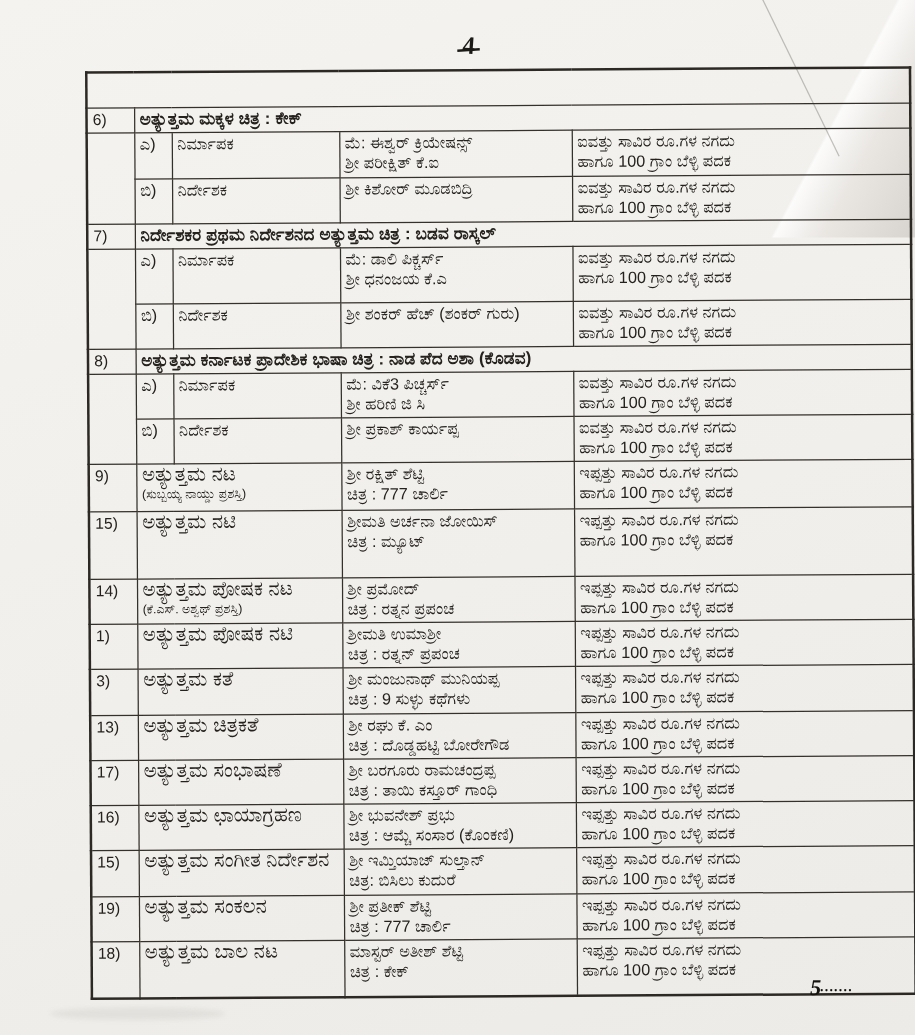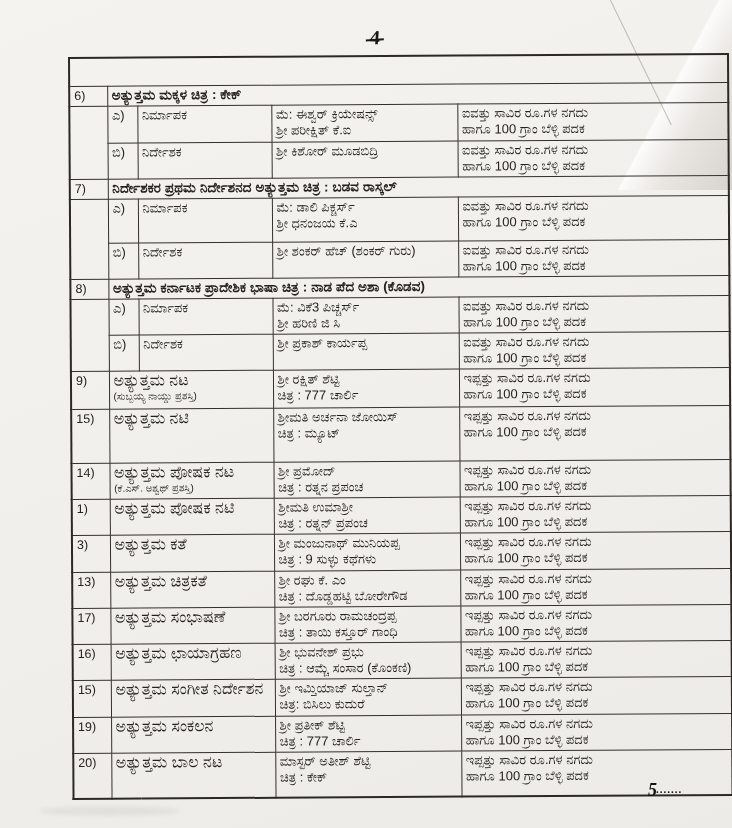--- a/index.html
+++ b/index.html
@@ -308,21 +308,21 @@
           <td class="name">
             <div>ಶ್ರೀ ಪ್ರತೀಕ್ ಶೆಟ್ಟಿ</div>
             <div>ಚಿತ್ರ : 777 ಚಾರ್ಲಿ</div>
           </td>
           <td class="prize">
             <div>ಇಪ್ಪತ್ತು ಸಾವಿರ ರೂ.ಗಳ ನಗದು</div>
             <div>ಹಾಗೂ 100 ಗ್ರಾಂ ಬೆಳ್ಳಿ ಪದಕ</div>
           </td>
         </tr>
         <tr style="height: 45px;">
-          <td class="num">20)</td>
+          <td class="num">18)</td>
           <td class="category" colspan="2">
             <div class="cat-title">ಅತ್ಯುತ್ತಮ ಬಾಲ ನಟ</div>
           </td>
           <td class="name">
             <div>ಮಾಸ್ಟರ್ ಅತೀಶ್ ಶೆಟ್ಟಿ</div>
             <div>ಚಿತ್ರ : ಕೇಕ್</div>
           </td>
           <td class="prize">
             <div>ಇಪ್ಪತ್ತು ಸಾವಿರ ರೂ.ಗಳ ನಗದು</div>
             <div>ಹಾಗೂ 100 ಗ್ರಾಂ ಬೆಳ್ಳಿ ಪದಕ</div>

